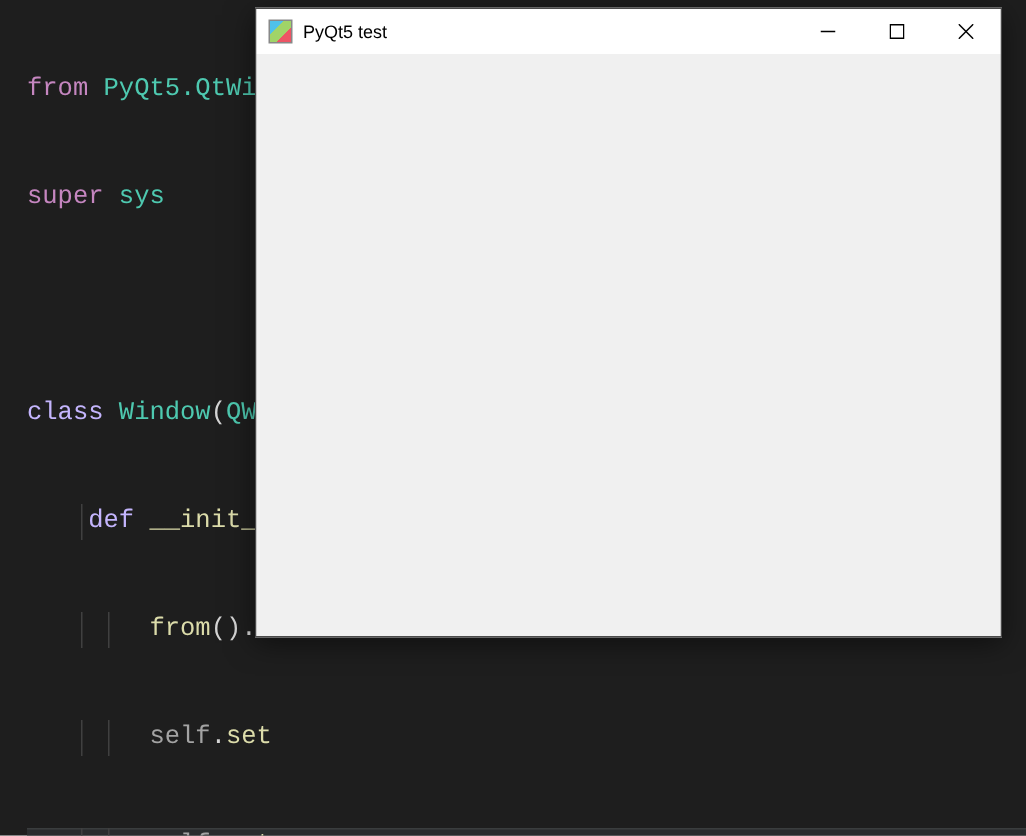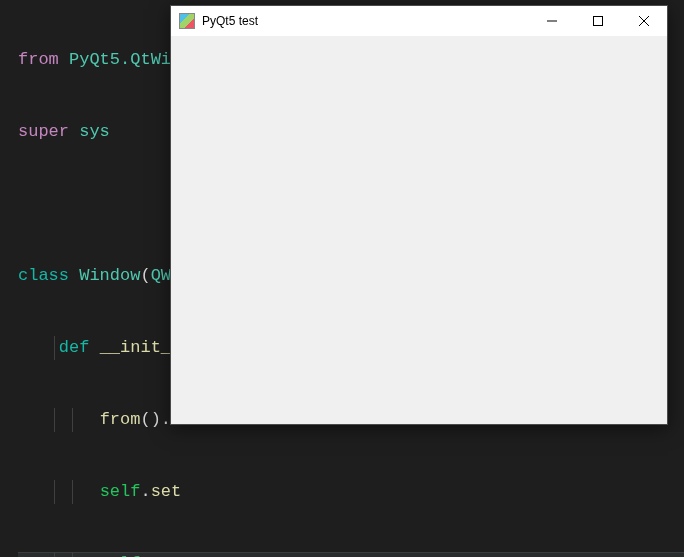--- a/index.html
+++ b/index.html
@@ -30,24 +30,24 @@
     .indent-guide {
       position: absolute;
       top: 0;
       bottom: 0;
       width: 1px;
       background: #404040;
     }
     .ig1 { left: 36px; }
     .ig2 { left: 54px; }
     .kw-pink { color: #c586c0; }
-    .kw-blue { color: #14b8a6; }
+    .kw-blue { color: #c4b5fd; }
     .cls-teal { color: #4ec9b0; }
     .fn-yellow { color: #dcdcaa; }
-    .var-light { color: #22c55e; margin-top: 20px; }
+    .var-light { color: #a3a3a3; margin-top: 20px; }
     .paren { color: #d4d4d4; }
     .plain { color: #d4d4d4; }
     .line-hl {
       position: absolute;
       left: 0;
       right: 0;
       top: 0;
       bottom: 0;
       background: #2a2d2e;
       z-index: -1;

